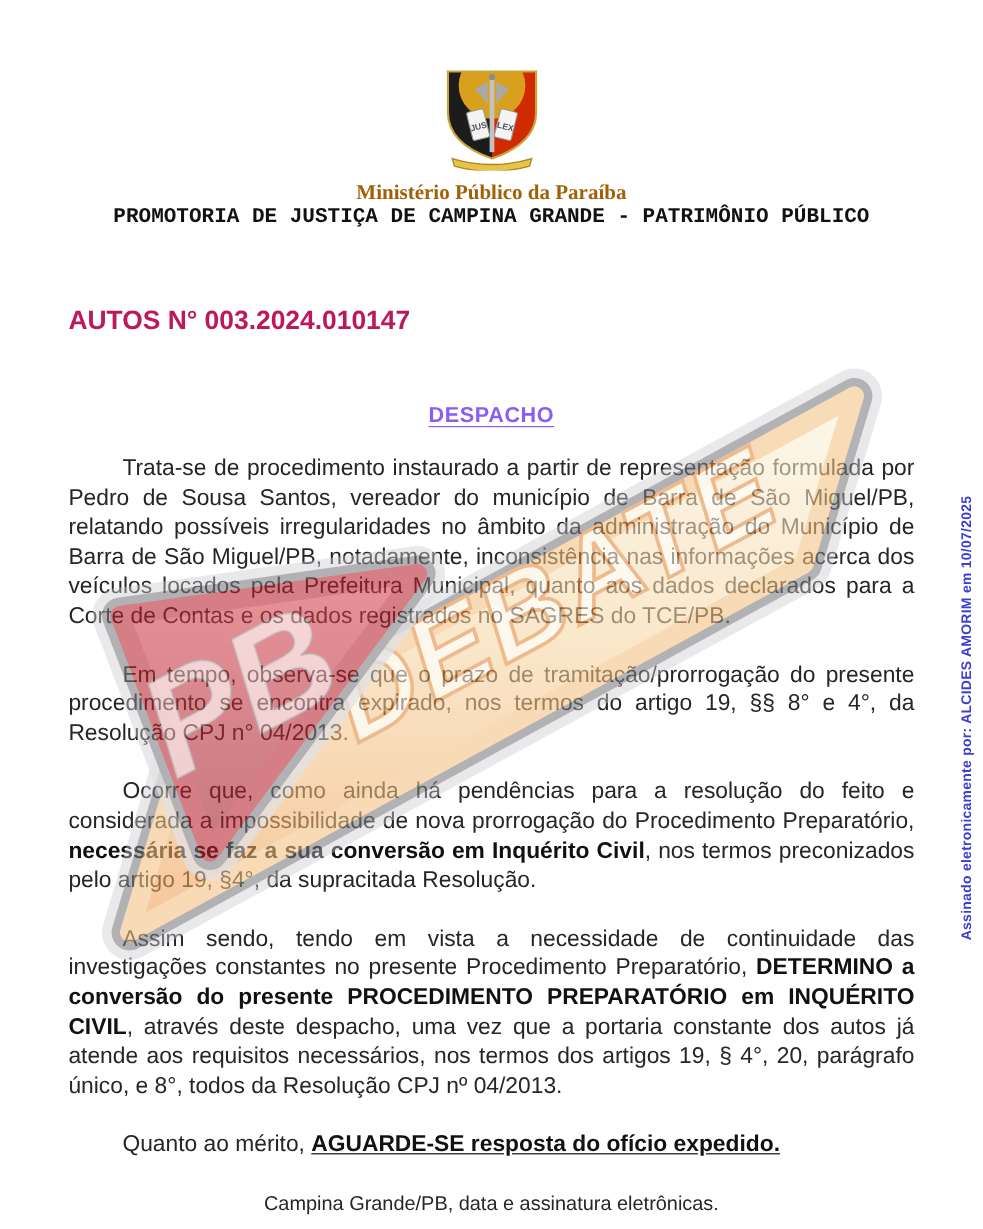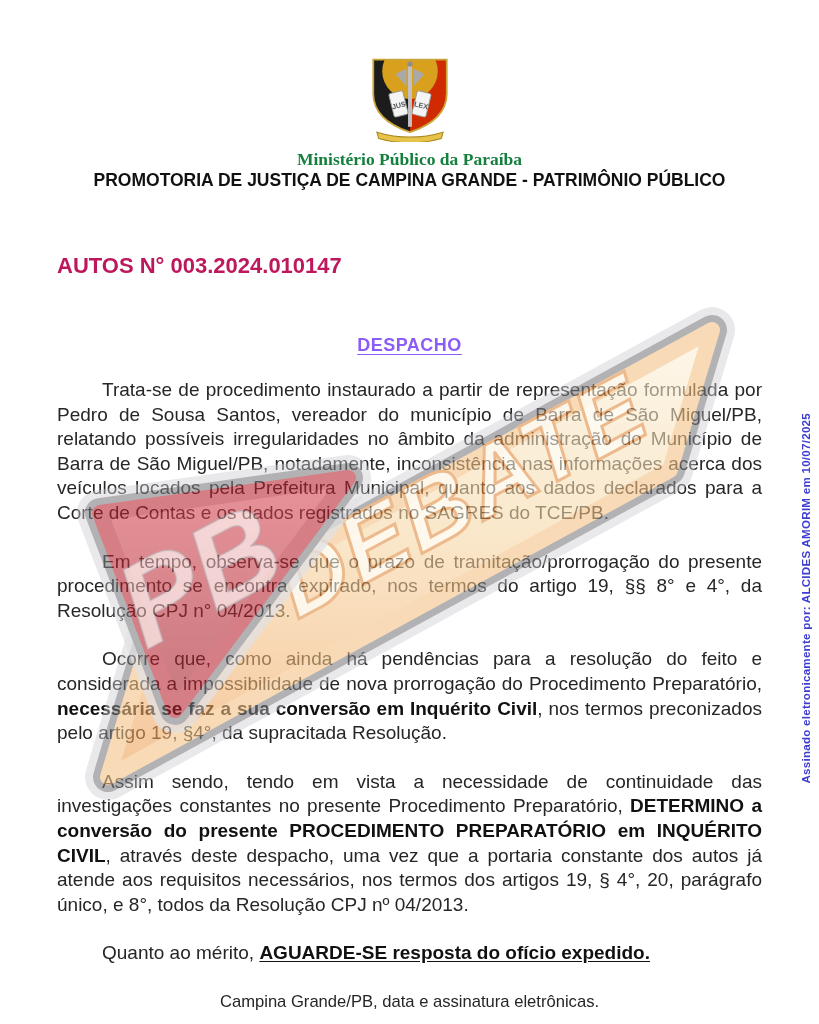--- a/index.html
+++ b/index.html
@@ -10,24 +10,24 @@
     background:#ffffff;
     overflow:hidden;
     font-family:"Liberation Sans","DejaVu Sans",sans-serif;
     color:#262626;
   }
   
   .header{padding-top:56px;text-align:center;}
   .crest{width:94px;height:86px;display:inline-block;}
   .ministry{
     font-family:"Liberation Serif","DejaVu Serif",serif;
-    font-weight:bold;font-size:17.5px;line-height:21px;margin-top:3px;color:#15803d;text-align:center;
+    font-weight:bold;font-size:17.5px;line-height:21px;margin-top:3px;color:#a16207;text-align:center;
   }
   .office{
-    font-family:Liberation Sans, sans-serif;
+    font-family:Liberation Mono, monospace;
     font-weight:bold;font-size:17.5px;line-height:21px;color:#111;
   }
   
   .autos{
     margin:62px 57px 0 57px;
     font-weight:bold;font-size:22px;color:#be185d;
   }
   
   .doc-title{
     margin-top:56px;text-align:center;

